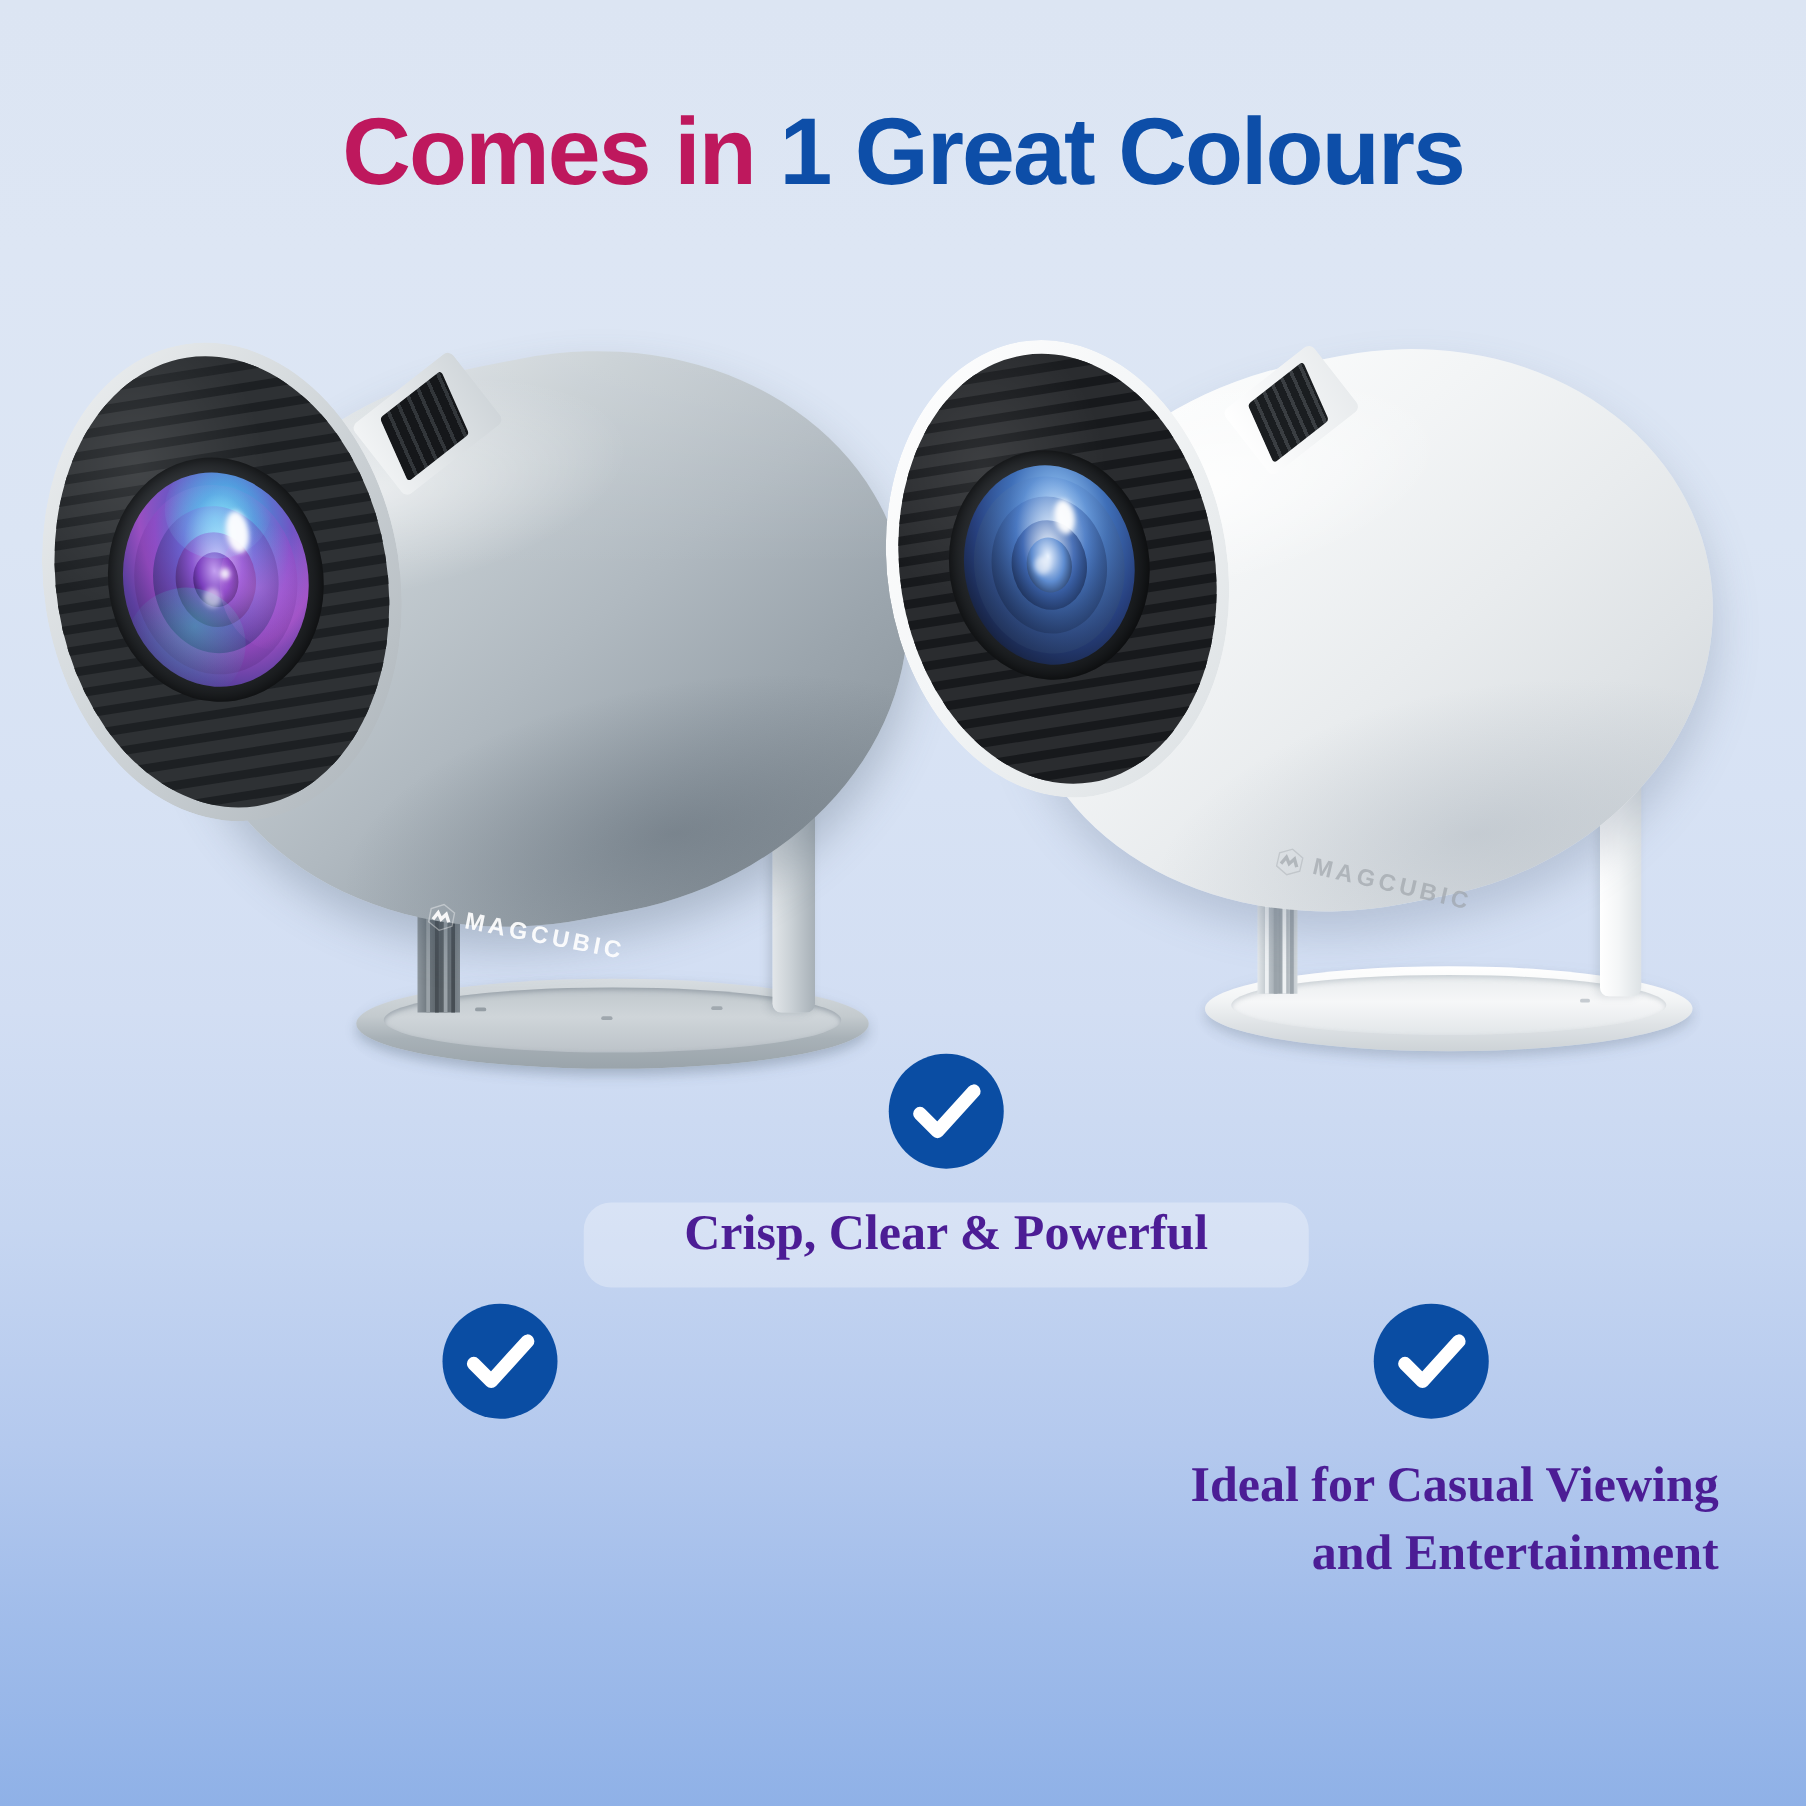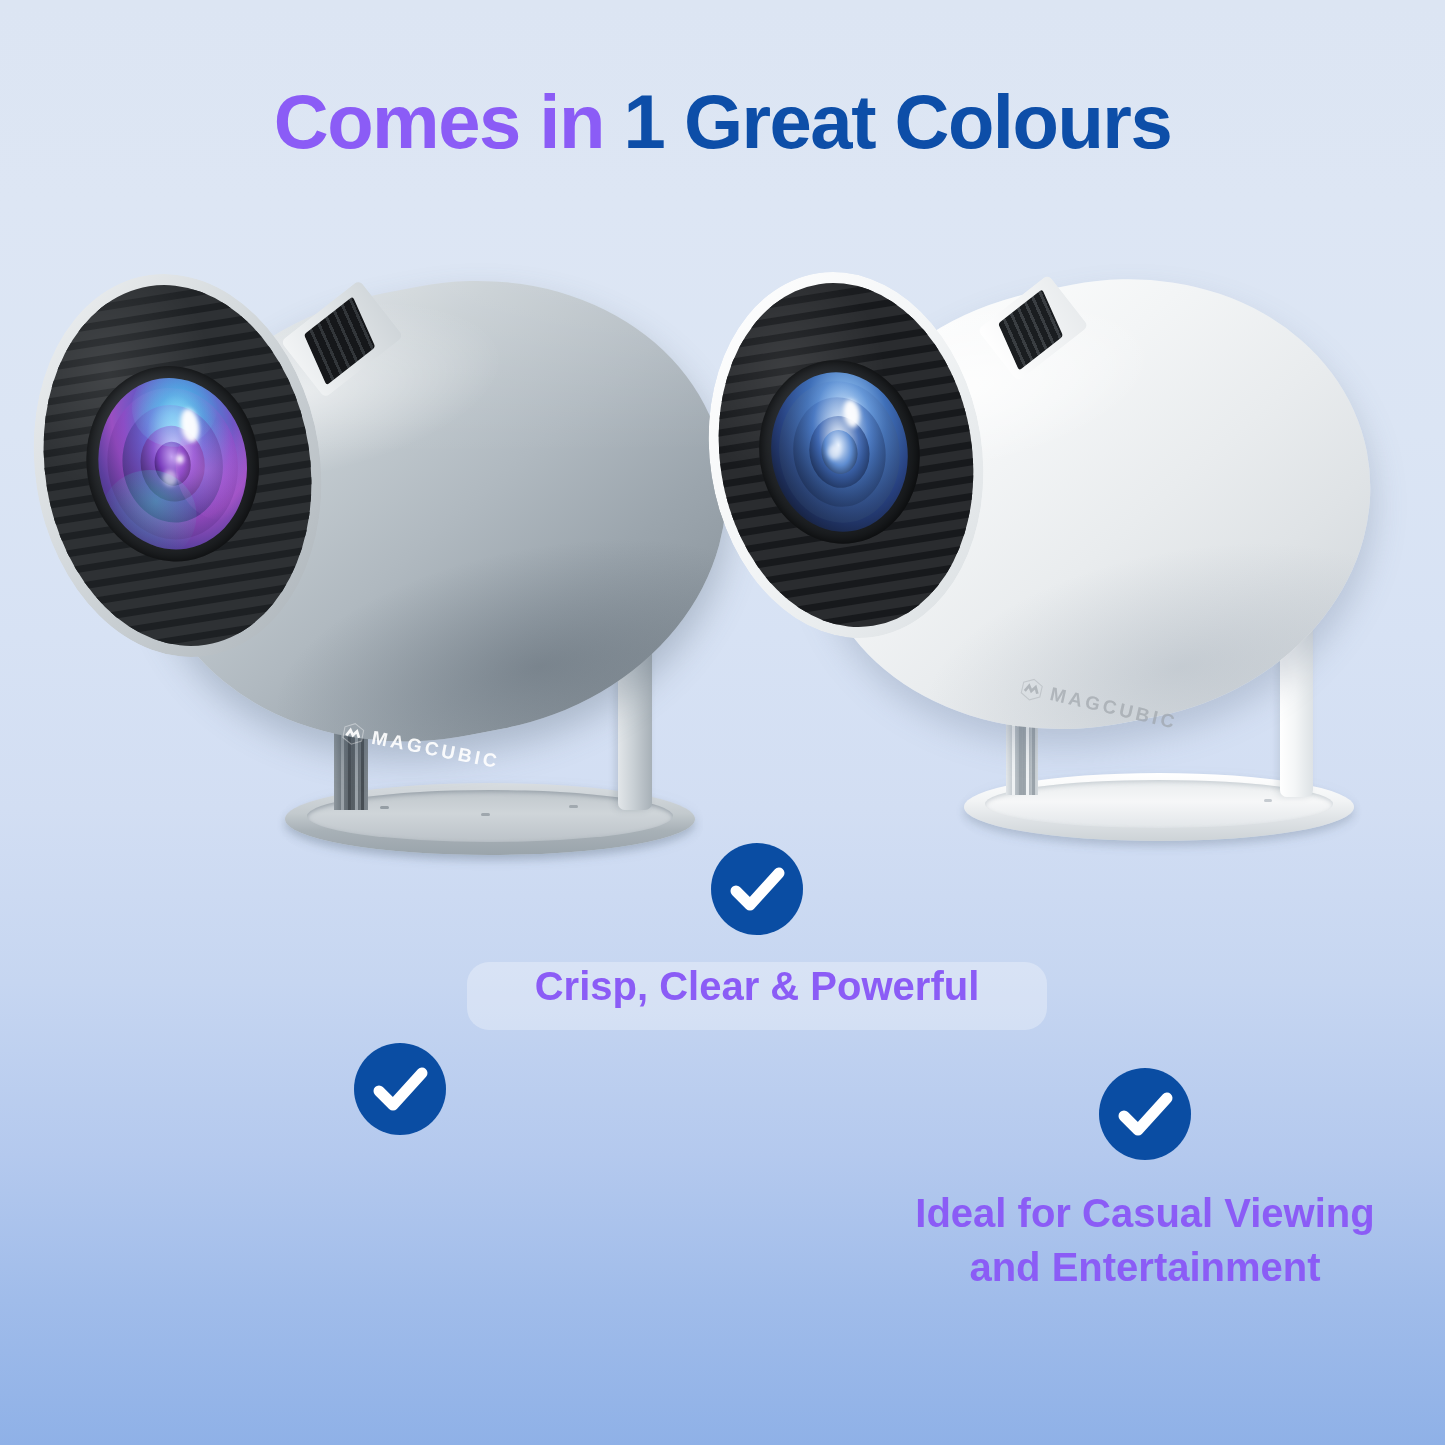--- a/index.html
+++ b/index.html
@@ -23,21 +23,21 @@
   
   .headline {
     position:absolute; top:82px; left:0; width:1445px;
     text-align:center;
     font-size:76px;
     font-weight:bold;
     letter-spacing:-1.5px;
     line-height:1.05;
     white-space:nowrap;
   }
-  .headline .h-black { color:#8b5cf6; }
+  .headline .h-black { color:#be185d; }
   .headline .h-blue  { color:#0d4ea8; }
 
   
   .stage { position:absolute; top:0; left:0; width:1445px; height:900px; }
 
   .projector { position:absolute; }
 
   
   .ground-shadow {
     position:absolute;
@@ -116,23 +116,24 @@
   .feature { position:absolute; text-align:center; }
   .check-circle {
     position:relative;
     border-radius:50%;
     background:#0a4da3;
     margin:0 auto;
     display:block;
   }
   .check-circle svg { position:absolute; inset:0; }
   .feature-label {
-    color:#8b5cf6;
+    color:#4c1d95;
     font-weight:bold;
     line-height:1.35;
+    font-family:Liberation Serif, serif;
   }
   .center-panel {
     position:absolute;
     background:rgba(255,255,255,0.30);
     border-radius:22px;
   }
 </style>
 </head>
 <body>
 
@@ -383,20 +384,20 @@
 </div>
 
 <div class="feature" style="left:140px; top:1043px; width:520px;">
   <div class="check-circle" style="width:92px; height:92px;">
     <svg viewBox="0 0 92 92" width="92" height="92" aria-hidden="true">
       <path d="M25 48 L39 62 L68 30" fill="none" stroke="#ffffff" stroke-width="11" stroke-linecap="round" stroke-linejoin="round"></path>
     </svg>
   </div>
 </div>
 
-<div class="feature" style="left:885px; top:1068px; width:520px;">
+<div class="feature" style="left:885px; top:1043px; width:520px;text-align:right;">
   <div class="check-circle" style="width:92px; height:92px;">
     <svg viewBox="0 0 92 92" width="92" height="92" aria-hidden="true">
       <path d="M25 48 L39 62 L68 30" fill="none" stroke="#ffffff" stroke-width="11" stroke-linecap="round" stroke-linejoin="round"></path>
     </svg>
   </div>
   <div class="feature-label" style="margin-top:26px; font-size:40px; padding:0 30px;">Ideal for Casual Viewing and Entertainment</div>
 </div>
 
 </body></html>

